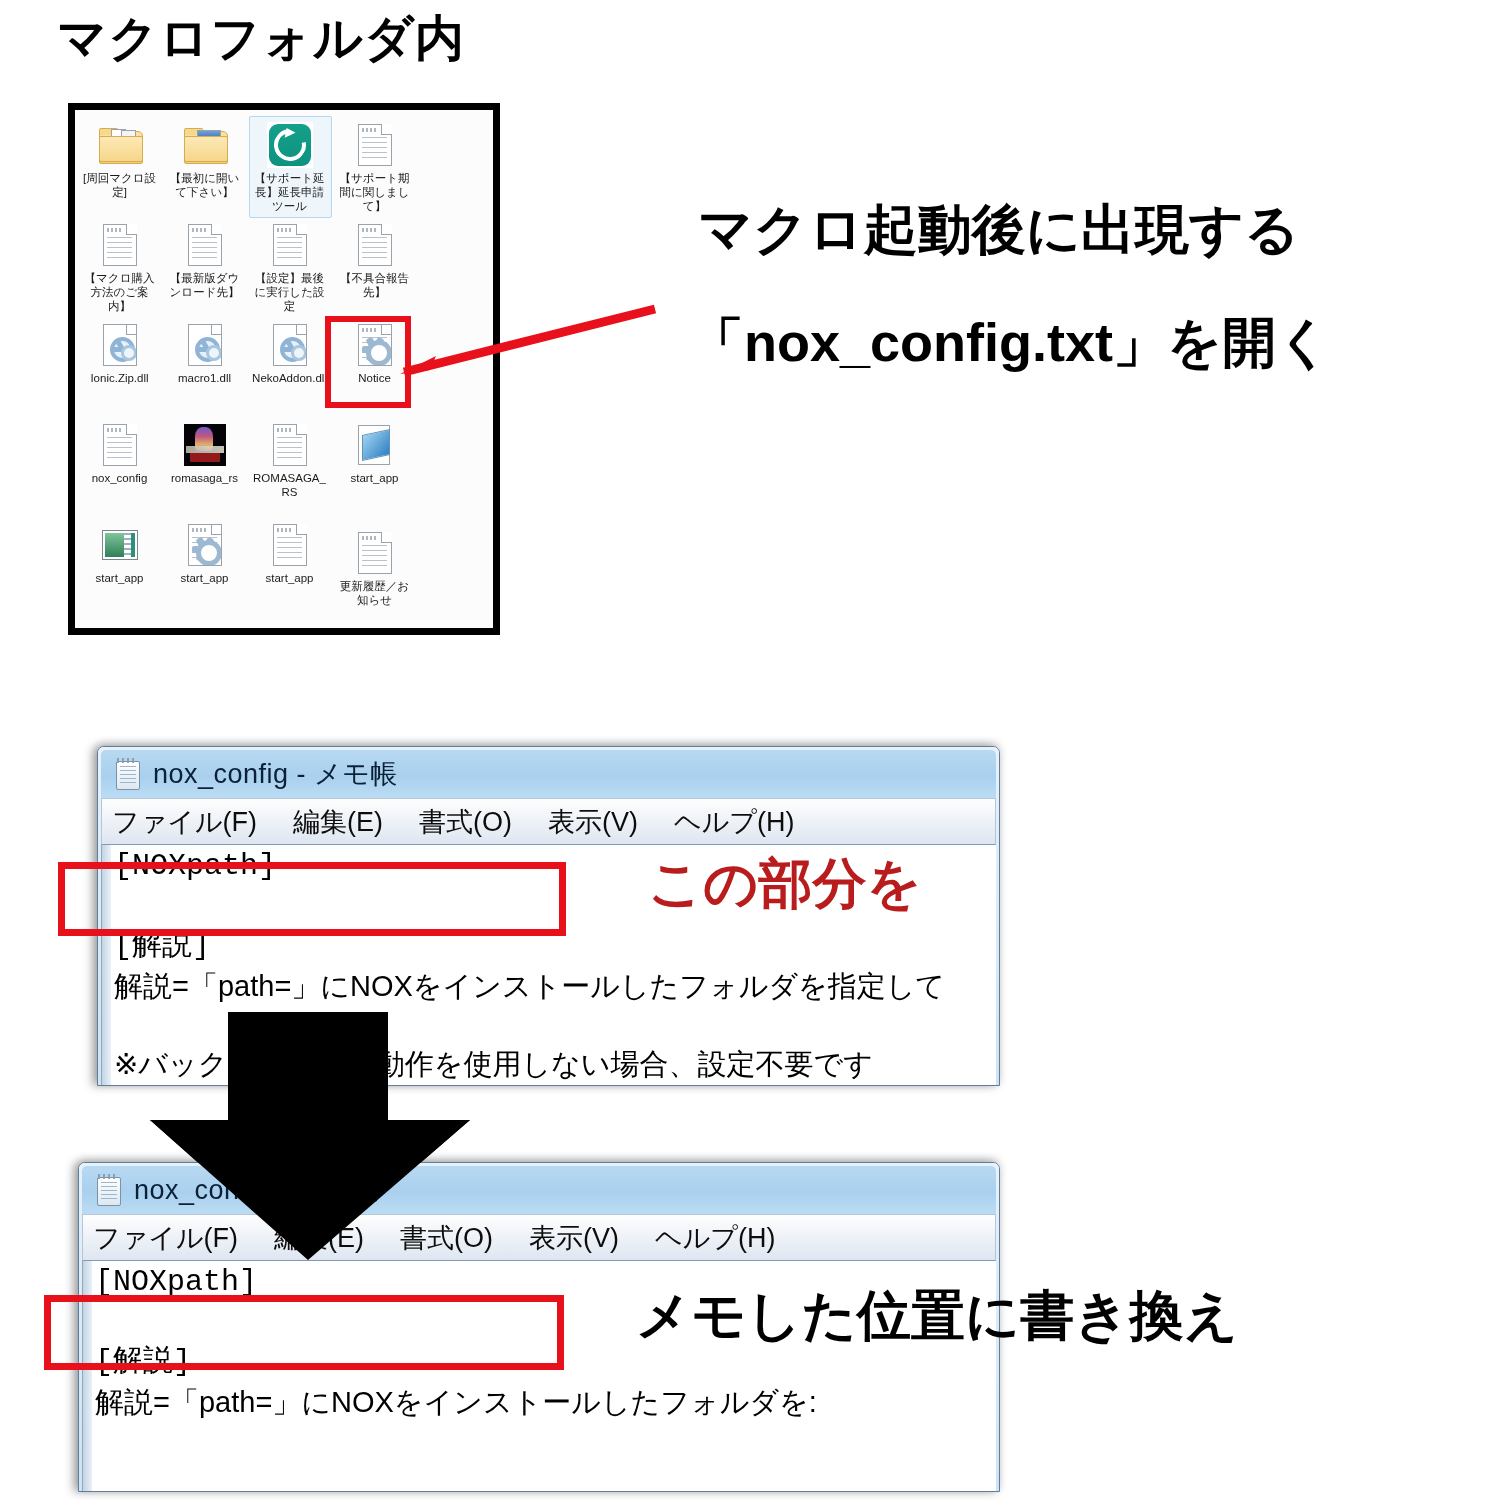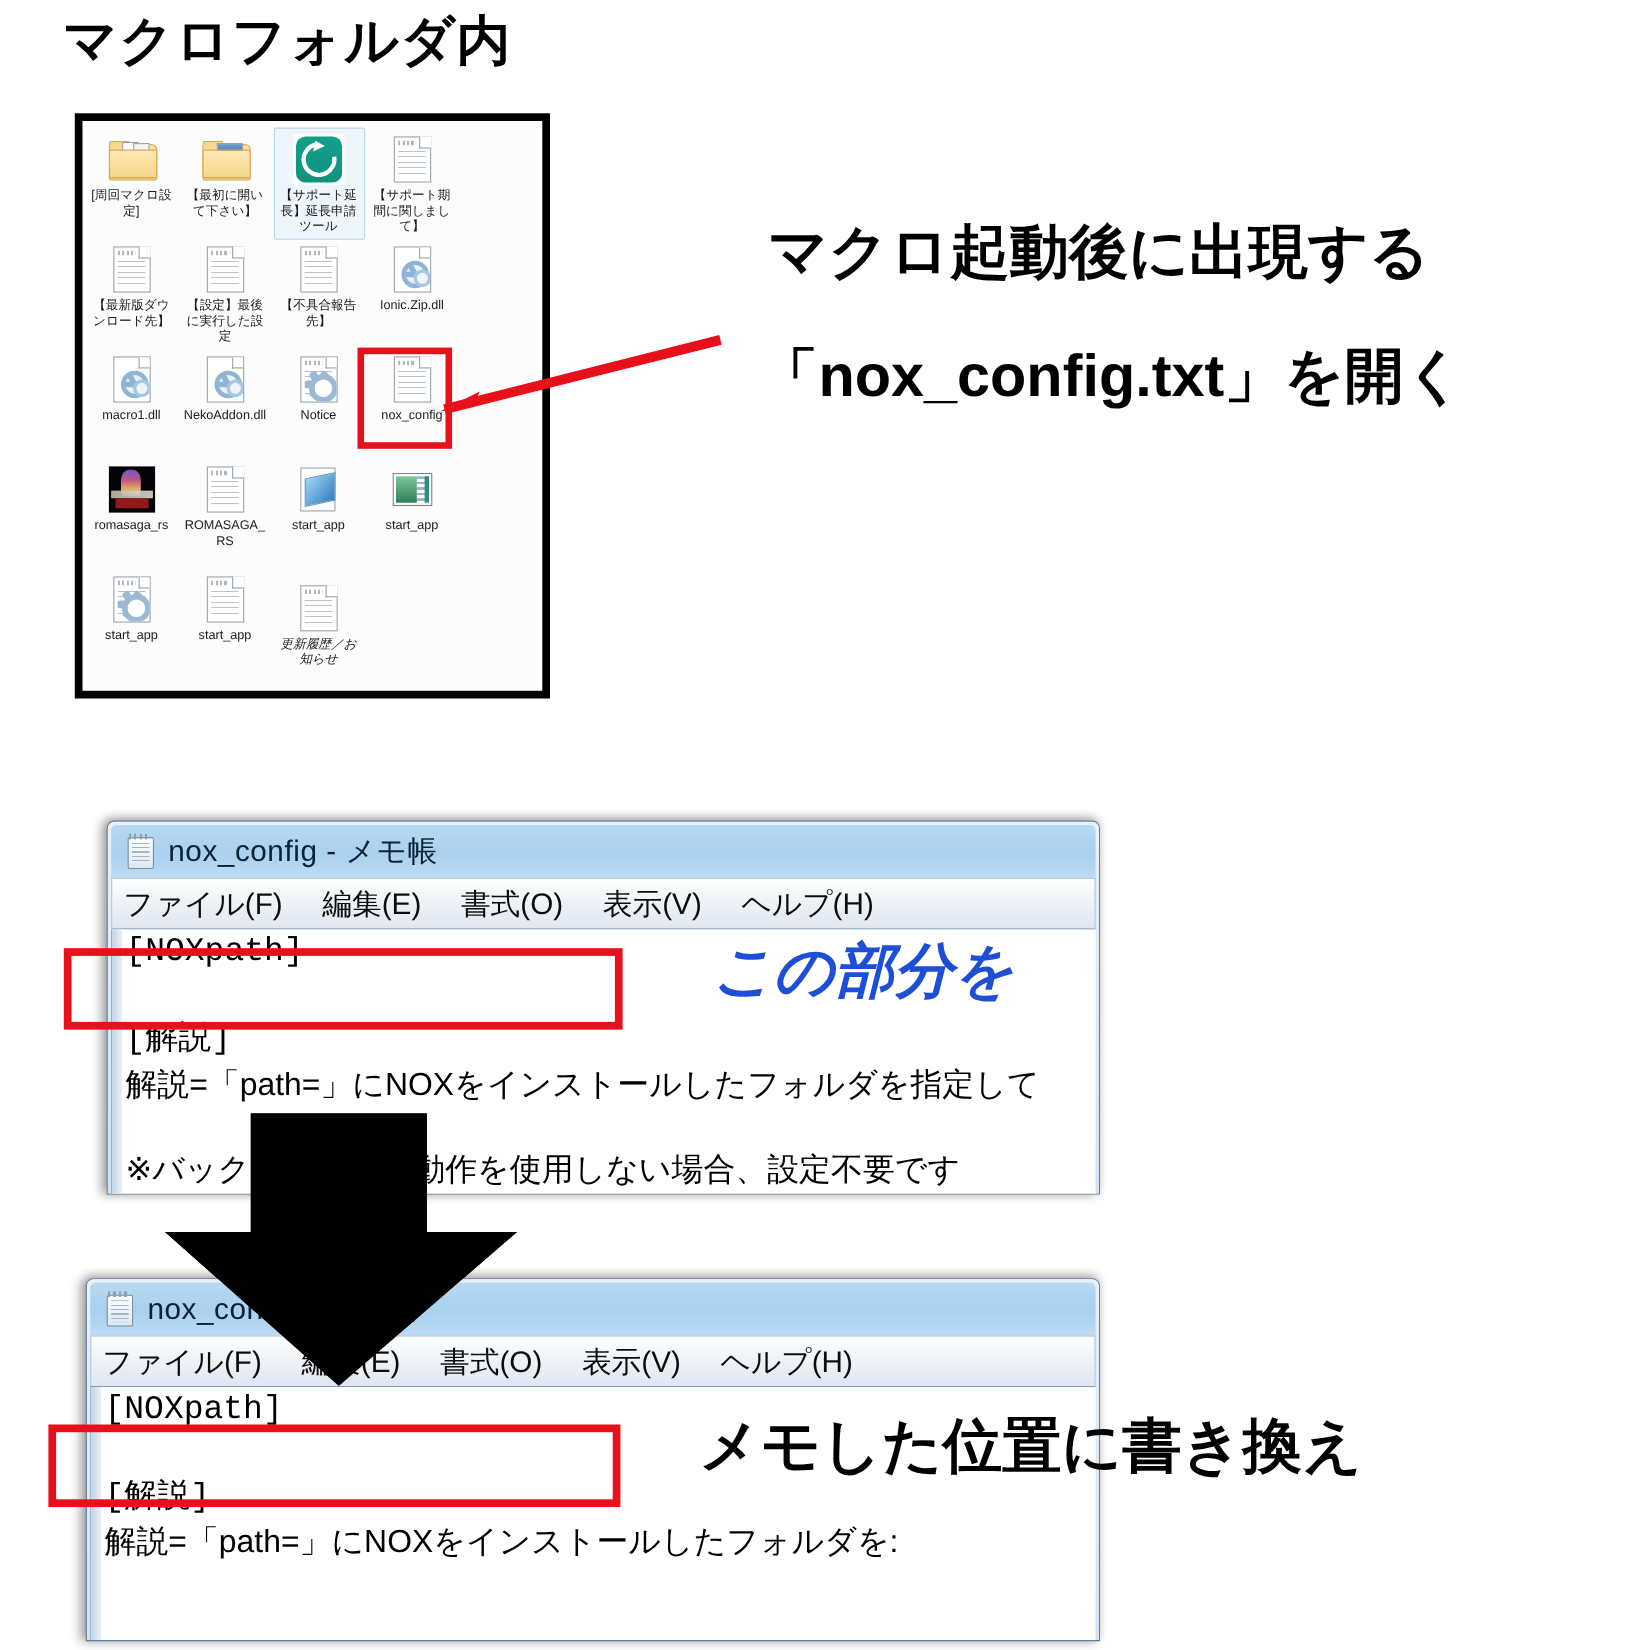--- a/index.html
+++ b/index.html
@@ -376,20 +376,29 @@
     <div class="icon-cell">
       <div class="icon-art">
         <div class="doc">
             <div class="perf"></div>
             <div class="lines"></div>
           </div>
       </div>
       <div class="icon-label">【サポート期間に関しまして】</div>
     </div>
 
+    <div class="icon-cell">
+      <div class="icon-art">
+        <div class="doc">
+            <div class="perf"></div>
+            <div class="lines"></div>
+          </div>
+      </div>
+      <div class="icon-label">【マクロ購入方法のご案内】</div>
+    </div>
 
 
     <div class="icon-cell">
       <div class="icon-art">
         <div class="doc">
             <div class="perf"></div>
             <div class="lines"></div>
           </div>
       </div>
       <div class="icon-label">【最新版ダウンロード先】</div>
@@ -538,21 +547,21 @@
     <div class="icon-cell">
       <div class="icon-art">
         <div class="doc">
             <div class="perf"></div>
             <div class="lines"></div>
           </div>
       </div>
       <div class="icon-label">start_app</div>
     </div>
 
-    <div class="icon-cell" style="margin-top:8px;font-style:italic;">
+    <div class="icon-cell" style="margin-top:8px;">
       <div class="icon-art">
         <div class="doc">
             <div class="perf"></div>
             <div class="lines"></div>
           </div>
       </div>
       <div class="icon-label">更新履歴／お知らせ</div>
     </div>
 
   </div>
@@ -591,21 +600,21 @@
       <div class="np-line">[解説]</div>
       <div class="np-line jp">解説=「path=」にNOXをインストールしたフォルダを指定して</div>
       <div class="np-line">&nbsp;</div>
       <div class="np-line jp">※バックグラウンド動作を使用しない場合、設定不要です</div>
     </div>
   </div>
 </div>
 
 <div class="abs red-box" style="left:58px;top:862px;width:508px;height:74px;"></div>
 
-<div class="abs" style="left:648px;top:856px;font-size:54px;font-weight:700;color:#1d4ed8;white-space:nowrap;line-height:1;font-style:italic;">この部分を</div>
+<div class="abs" style="left:648px;top:856px;font-size:54px;font-weight:700;color:#b91c1c;white-space:nowrap;line-height:1;">この部分を</div>
 
 <svg class="abs" id="big-arrow" viewBox="0 0 340 250" preserveAspectRatio="none">
   <polygon points="88,0 248,0 248,108 330,108 168,248 10,108 88,108" fill="#000000"></polygon>
 </svg>
 
 <div class="abs notepad" style="left:78px;top:1162px;width:922px;height:330px;">
   <div class="np-frame">
     <div class="np-title">
       <div class="np-icon">
         <div class="pad"></div>

